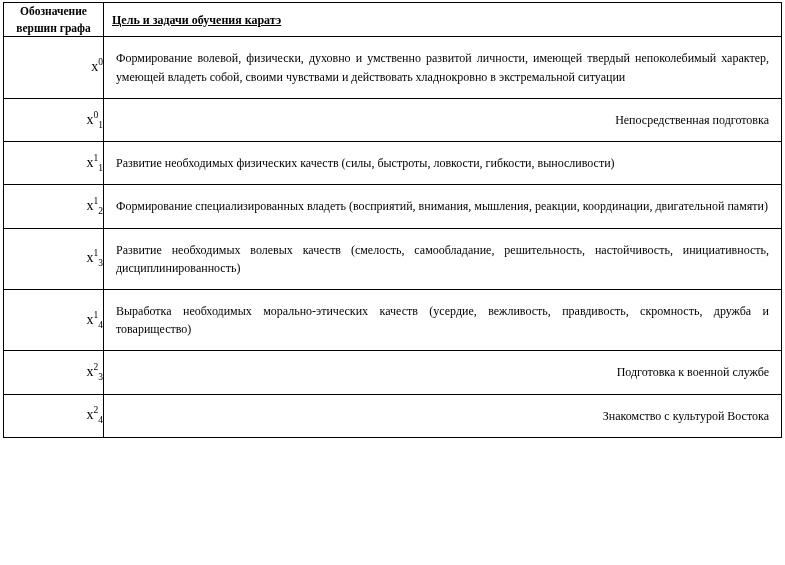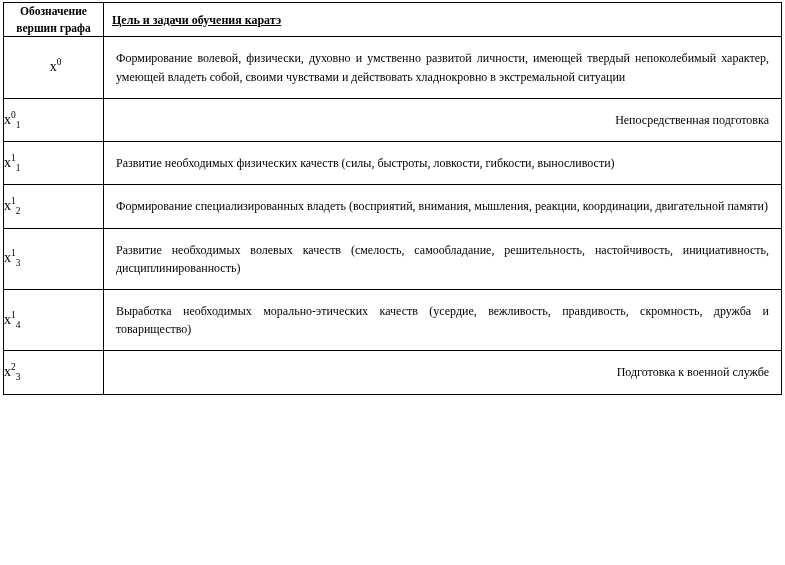--- a/index.html
+++ b/index.html
@@ -46,28 +46,28 @@
   }
   .hdr-cell.goal {
     vertical-align: middle;
     padding-left: 8px;
     font-size: 12px;
     text-decoration: underline;
   }
 
   
   .notation {
-    text-align: left;
+    text-align: right;
     font-size: 14px;
     line-height: 1.2;
     padding: 4px 2px;
     white-space: nowrap;
   }
   .notation.left-align {
-    text-align: center;
+    text-align: right;
     padding-left: 4px;
   }
   .notation .base {
     font-style: normal;
   }
   .notation sup {
     font-size: 9.5px;
     vertical-align: super;
     line-height: 0;
     margin-left: 0px;
@@ -146,15 +146,21 @@
           <td class="goal">
             <p>Выработка необходимых морально-этических качеств (усердие, вежливость, правдивость, скромность, дружба и товарищество)</p>
           </td>
         </tr>
         <tr>
           <td class="notation"><span class="base">x</span><sup>2</sup><sub>3</sub></td>
           <td class="goal single">
             <p>Подготовка к военной службе</p>
           </td>
         </tr>
+        <tr>
+          <td class="notation"><span class="base">x</span><sup>2</sup><sub>4</sub></td>
+          <td class="goal single">
+            <p>Знакомство с культурой Востока</p>
+          </td>
+        </tr>
       </tbody>
   </table>
 </div>
 
 </body></html>

